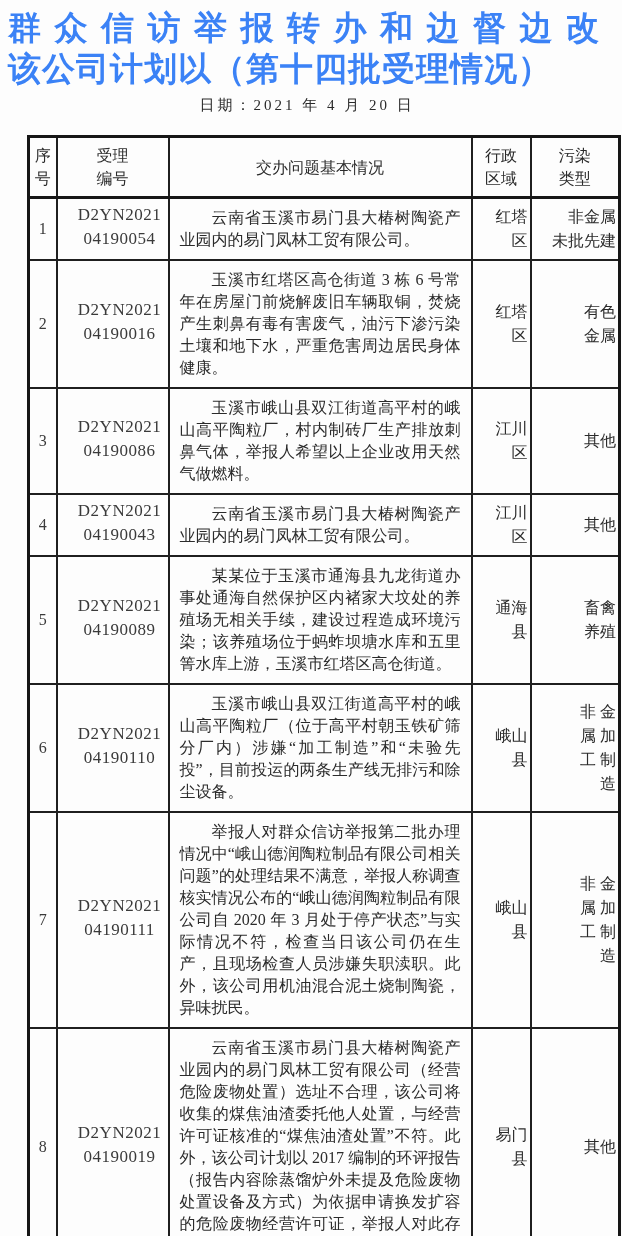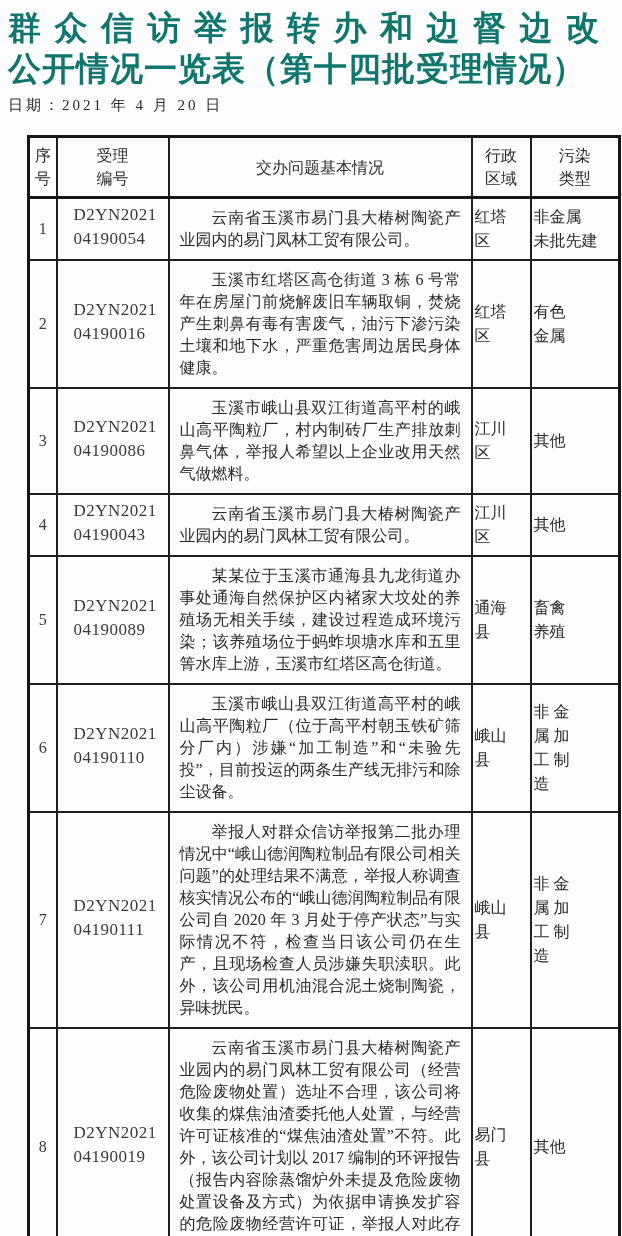--- a/index.html
+++ b/index.html
@@ -15,37 +15,37 @@
     color: #232323;
     font-family: "Liberation Serif", "DejaVu Serif", serif;
     box-sizing: border-box;
     padding-top: 8px;
   }
   
   .doc-header { padding: 0 6px 0 8px; }
   .doc-title {
     margin: 0;
     font-weight: 900;
-    color: #0f766e;
+    color: #3b82f6;
     line-height: 41px;
   }
   .doc-title .t1 {
     display: block;
     font-size: 33px;
     letter-spacing: 13.5px;
     white-space: nowrap;
   }
   .doc-title .t2 {
     display: block;
     font-size: 33px;
     letter-spacing: 1px;
     white-space: nowrap;
   }
   .doc-date {
-    text-align: left;
+    text-align: center;
     font-size: 15px;
     letter-spacing: 3px;
     color: #2a2a2a;
     padding: 6px 10px 0 0;
   }
   
   table.cases {
     margin: 20px 0 0 27px;
     width: 591px;
     table-layout: fixed;
@@ -77,50 +77,50 @@
   td.c-idx {
     text-align: center;
     font-size: 16px;
     color: #3a3a3a;
     padding: 2px;
   }
   td.c-no {
     font-size: 17px;
     letter-spacing: 0.5px;
     color: #3a3a3a;
-    text-align: left;
+    text-align: center;
     padding: 4px 2px 8px 16px;
     white-space: pre-line;
     line-height: 24px;
   }
   td.c-desc {
     font-size: 16px;
     line-height: 22px;
     text-align: justify;
     text-justify: inter-character;
     text-indent: 2em;
     padding: 8px 10px;
   }
   td.c-region, td.c-type {
-    text-align: left;
+    text-align: right;
     font-size: 16px;
     line-height: 24px;
     white-space: pre-line;
     padding: 4px 2px;
   }
 </style>
 </head>
 <body>
 
 <div class="page">
 
   <header class="doc-header">
     <h1 class="doc-title">
       <span class="t1">群众信访举报转办和边督边改</span>
-      <span class="t2">公开情况一览表（第十四批受理情况）</span>
+      <span class="t2">该公司计划以（第十四批受理情况）</span>
     </h1>
     <div class="doc-date">日期：2021 年 4 月 20 日</div>
   </header>
 
   <table class="cases">
     <colgroup>
       <col class="col-idx">
       <col class="col-no">
       <col class="col-desc">
       <col class="col-region">

